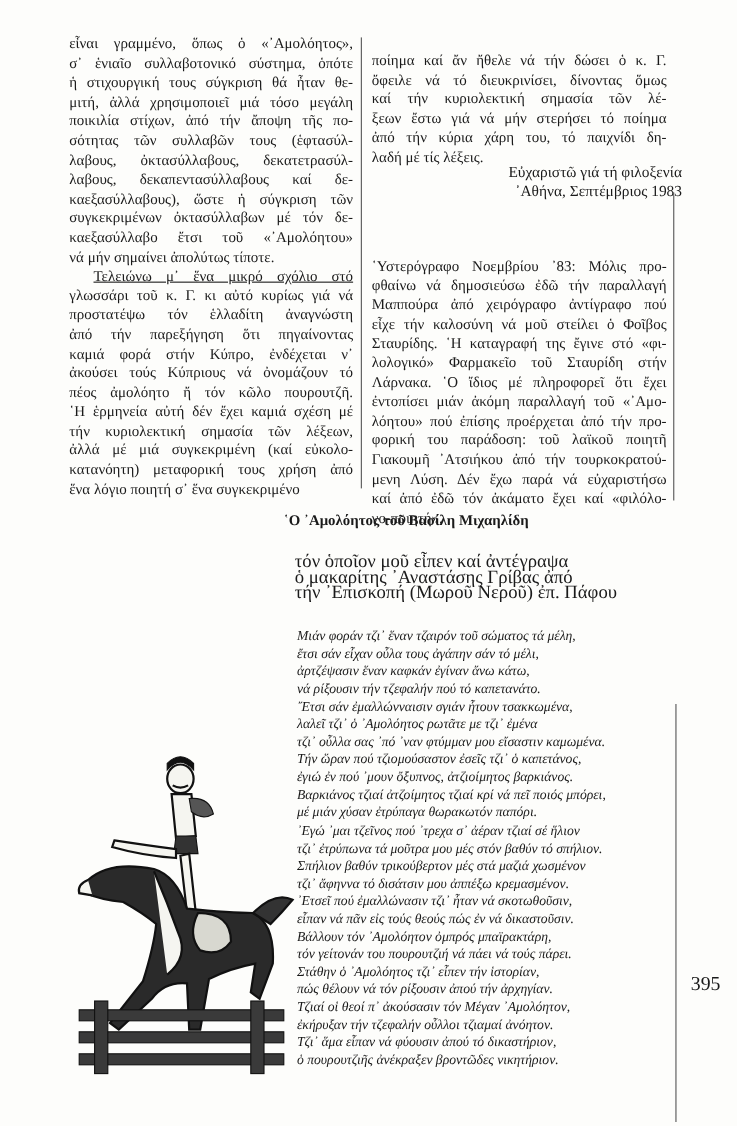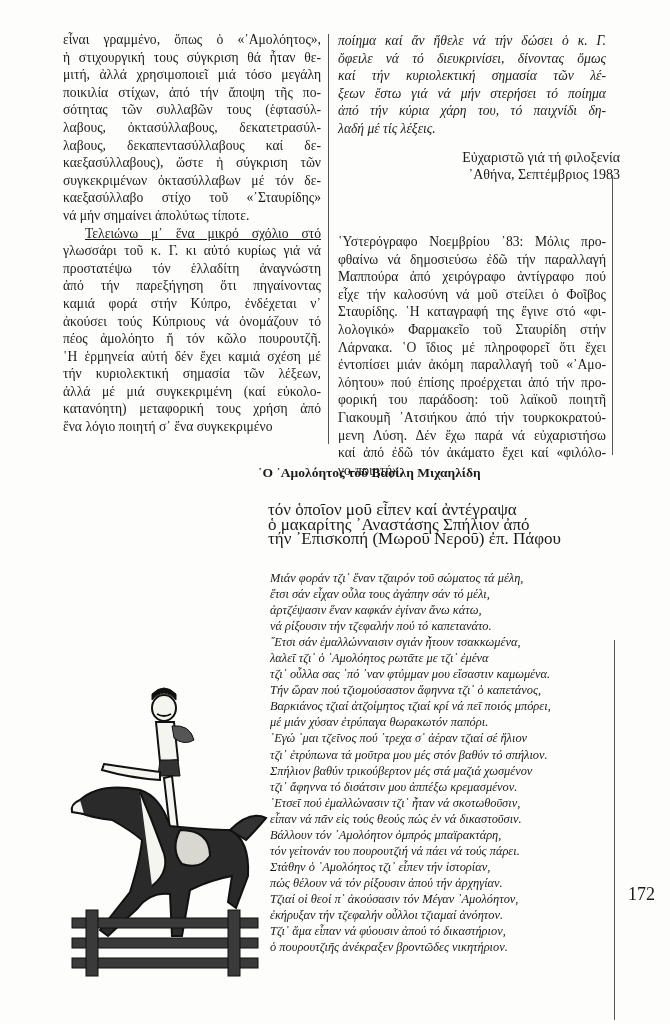--- a/index.html
+++ b/index.html
@@ -9,48 +9,49 @@
   }
   .col {
     position:absolute; font-family:"Liberation Serif", serif;
     font-size:13.6px; line-height:17.6px; text-align:justify;
   }
   .col p { margin:0; }
   .line { display:block; white-space:nowrap; text-align-last:justify; text-align:justify; }
   .line.last { text-align-last:left; }
   .indent { padding-left:22px;text-decoration:underline; }
   #col-left { left:63px; top:31px; width:258px; }
-  #col-right { left:338px; top:32px; width:268px;font-style:italic; }
+  #col-right { left:338px; top:46px; width:268px; }
   .rule { position:absolute; width:1px; background:#555; }
   .sig { position:absolute; font-family:"Liberation Serif", serif; text-align:right; }
   .it { font-style:italic; }
   .b { font-weight:normal; }
   #title-block { position:absolute; left:258px; top:465px; font-family:"Liberation Serif", serif; }
   #title-block .t { font-weight:bold; font-size:13.5px; margin-bottom:22px; }
   #title-block .s { font-size:17px; line-height:14.6px; padding-left:10px; }
   #poem { position:absolute; left:270px; top:570px; font-family:"Liberation Serif", serif;
           font-style:italic; font-size:12.4px; line-height:16.05px; white-space:nowrap; }
   #page-number { position:absolute; left:628px; top:884px; font-family:"Liberation Serif", serif; font-size:18px; }
   #illustration { position:absolute; left:60px; top:680px; width:210px; height:300px; }
 </style>
 </head>
 <body>
 
 <div id="col-left" class="col">
   <p id="lp1">
       <span class="line">εἶναι γραμμένο, ὅπως ὁ «᾿Αμολόητος»,</span>
+      <span class="line">σ᾿ ἑνιαῖο συλλαβοτονικό σύστημα, ὁπότε</span>
       <span class="line">ἡ στιχουργική τους σύγκριση θά ἦταν θε-</span>
       <span class="line">μιτή, ἀλλά χρησιμοποιεῖ μιά τόσο μεγάλη</span>
       <span class="line">ποικιλία στίχων, ἀπό τήν ἄποψη τῆς πο-</span>
       <span class="line">σότητας τῶν συλλαβῶν τους (ἑφτασύλ-</span>
       <span class="line">λαβους, ὀκτασύλλαβους, δεκατετρασύλ-</span>
       <span class="line">λαβους, δεκαπεντασύλλαβους καί δε-</span>
       <span class="line">καεξασύλλαβους), ὥστε ἡ σύγκριση τῶν</span>
       <span class="line">συγκεκριμένων ὀκτασύλλαβων μέ τόν δε-</span>
-      <span class="line">καεξασύλλαβο στίχο τοῦ «᾿Σταυρίδης»</span>
+      <span class="line">καεξασύλλαβο ἔτσι τοῦ «᾿Αμολόητου»</span>
       <span class="line last">νά μήν σημαίνει ἀπολύτως τίποτε.</span>
     </p>
   <p id="lp2">
       <span class="line indent">Τελειώνω μ᾿ ἕνα μικρό σχόλιο στό</span>
       <span class="line">γλωσσάρι τοῦ κ. Γ. κι αὐτό κυρίως γιά νά</span>
       <span class="line">προστατέψω τόν ἑλλαδίτη ἀναγνώστη</span>
       <span class="line">ἀπό τήν παρεξήγηση ὅτι πηγαίνοντας</span>
       <span class="line">καμιά φορά στήν Κύπρο, ἐνδέχεται ν᾿</span>
       <span class="line">ἀκούσει τούς Κύπριους νά ὀνομάζουν τό</span>
       <span class="line">πέος ἀμολόητο ἤ τόν κῶλο πουρουτζῆ.</span>
@@ -98,55 +99,56 @@
       <span class="line last">γο-ποιητή».</span>
     </p>
 </div>
 
 <div class="rule" style="left:612px; top:175px; height:280px;"></div>
 
 <div id="title-block">
   <div class="t">῾Ο ᾿Αμολόητος  τοῦ Βασίλη Μιχαηλίδη</div>
   <div class="s" id="poem-source">
       <div>τόν ὁποῖον μοῦ εἶπεν καί ἀντέγραψα</div>
-      <div>ὁ μακαρίτης ᾿Αναστάσης Σπήλιον ἀπό</div>
+      <div>ὁ μακαρίτης ᾿Αναστάσης Γρίβας ἀπό</div>
       <div>τήν ᾿Επισκοπή (Μωροῦ Νεροῦ) ἐπ. Πάφου</div>
     </div>
 </div>
 
 <div id="poem">
     <div>Μιάν φοράν τζι᾿ ἕναν τζαιρόν τοῦ σώματος τά μέλη,</div>
     <div>ἔτσι σάν εἶχαν οὖλα τους ἀγάπην σάν τό μέλι,</div>
     <div>ἀρτζέψασιν ἕναν καφκάν ἐγίναν ἄνω κάτω,</div>
     <div>νά ρίξουσιν τήν τζεφαλήν πού τό καπετανάτο.</div>
     <div>῎Ετσι σάν ἐμαλλώνναισιν σγιάν ἦτουν τσακκωμένα,</div>
     <div>λαλεῖ τζι᾿ ὁ ᾿Αμολόητος ρωτᾶτε με τζι᾿ ἐμένα</div>
     <div>τζι᾿ οὖλλα σας ᾿πό ᾿ναν φτύμμαν μου εἴσαστιν καμωμένα.</div>
-    <div>Τήν ὥραν πού τζιομούσαστον ἄφηννα τζι᾿ ὁ καπετάνος,</div>
+    <div>Τήν ὥραν πού τζιομούσαστον ἐσεῖς τζι᾿ ὁ καπετάνος,</div>
+    <div>ἐγιώ ἐν πού ᾿μουν ὄξυπνος, ἀτζιοίμητος βαρκιάνος.</div>
     <div>Βαρκιάνος τζιαί ἀτζοίμητος τζιαί κρί νά πεῖ ποιός μπόρει,</div>
     <div>μέ μιάν χύσαν ἐτρύπαγα θωρακωτόν παπόρι.</div>
     <div>᾿Εγώ ᾿μαι τζεῖνος πού ᾿τρεχα σ᾿ ἀέραν τζιαί σέ ἥλιον</div>
     <div>τζι᾿ ἐτρύπωνα τά μοῦτρα μου μές στόν βαθύν τό σπήλιον.</div>
     <div>Σπήλιον βαθύν τρικούβερτον μές στά μαζιά χωσμένον</div>
     <div>τζι᾿ ἄφηννα τό δισάτσιν μου ἀππέξω κρεμασμένον.</div>
     <div>᾿Ετσεῖ πού ἐμαλλώνασιν τζι᾿ ἦταν νά σκοτωθοῦσιν,</div>
     <div>εἶπαν νά πᾶν εἰς τούς θεούς πώς ἐν νά δικαστοῦσιν.</div>
     <div>Βάλλουν τόν ᾿Αμολόητον ὀμπρός μπαϊρακτάρη,</div>
     <div>τόν γείτονάν του πουρουτζιή νά πάει νά τούς πάρει.</div>
     <div>Στάθην ὁ ᾿Αμολόητος τζι᾿ εἶπεν τήν ἱστορίαν,</div>
     <div>πώς θέλουν νά τόν ρίξουσιν ἀπού τήν ἀρχηγίαν.</div>
     <div>Τζιαί οἱ θεοί π᾿ ἀκούσασιν τόν Μέγαν ᾿Αμολόητον,</div>
     <div>ἐκήρυξαν τήν τζεφαλήν οὖλλοι τζιαμαί ἀνόητον.</div>
     <div>Τζι᾿ ἅμα εἶπαν νά φύουσιν ἀπού τό δικαστήριον,</div>
     <div>ὁ πουρουτζιῆς ἀνέκραξεν βροντῶδες νικητήριον.</div>
   </div>
 
 <div class="rule" style="left:614px; top:640px; height:380px;"></div>
 
-<div id="page-number">172</div>
+<div id="page-number">395</div>
 
 <svg id="illustration" viewBox="0 0 210 300">
   <g stroke="#111" fill="#222">
     <ellipse cx="104" cy="28" rx="12" ry="13" fill="#f5f5f0" stroke-width="2"></ellipse>
     <path d="M92 20 Q104 6 116 20 L116 14 Q104 2 92 14 Z" fill="#111"></path>
     <path d="M97 34 Q104 38 111 34" stroke-width="2" fill="none"></path>
     <path d="M96 42 L114 42 L118 80 L100 82 Z" fill="#f5f5f0" stroke-width="2"></path>
     <path d="M112 46 Q130 44 134 60 Q124 66 114 58 Z" fill="#555"></path>
     <path d="M100 80 L118 80 L120 96 L98 96 Z" fill="#333"></path>
     <path d="M100 92 Q70 88 44 84 L42 90 Q70 98 100 100 Z" fill="#f5f5f0" stroke-width="2"></path>

